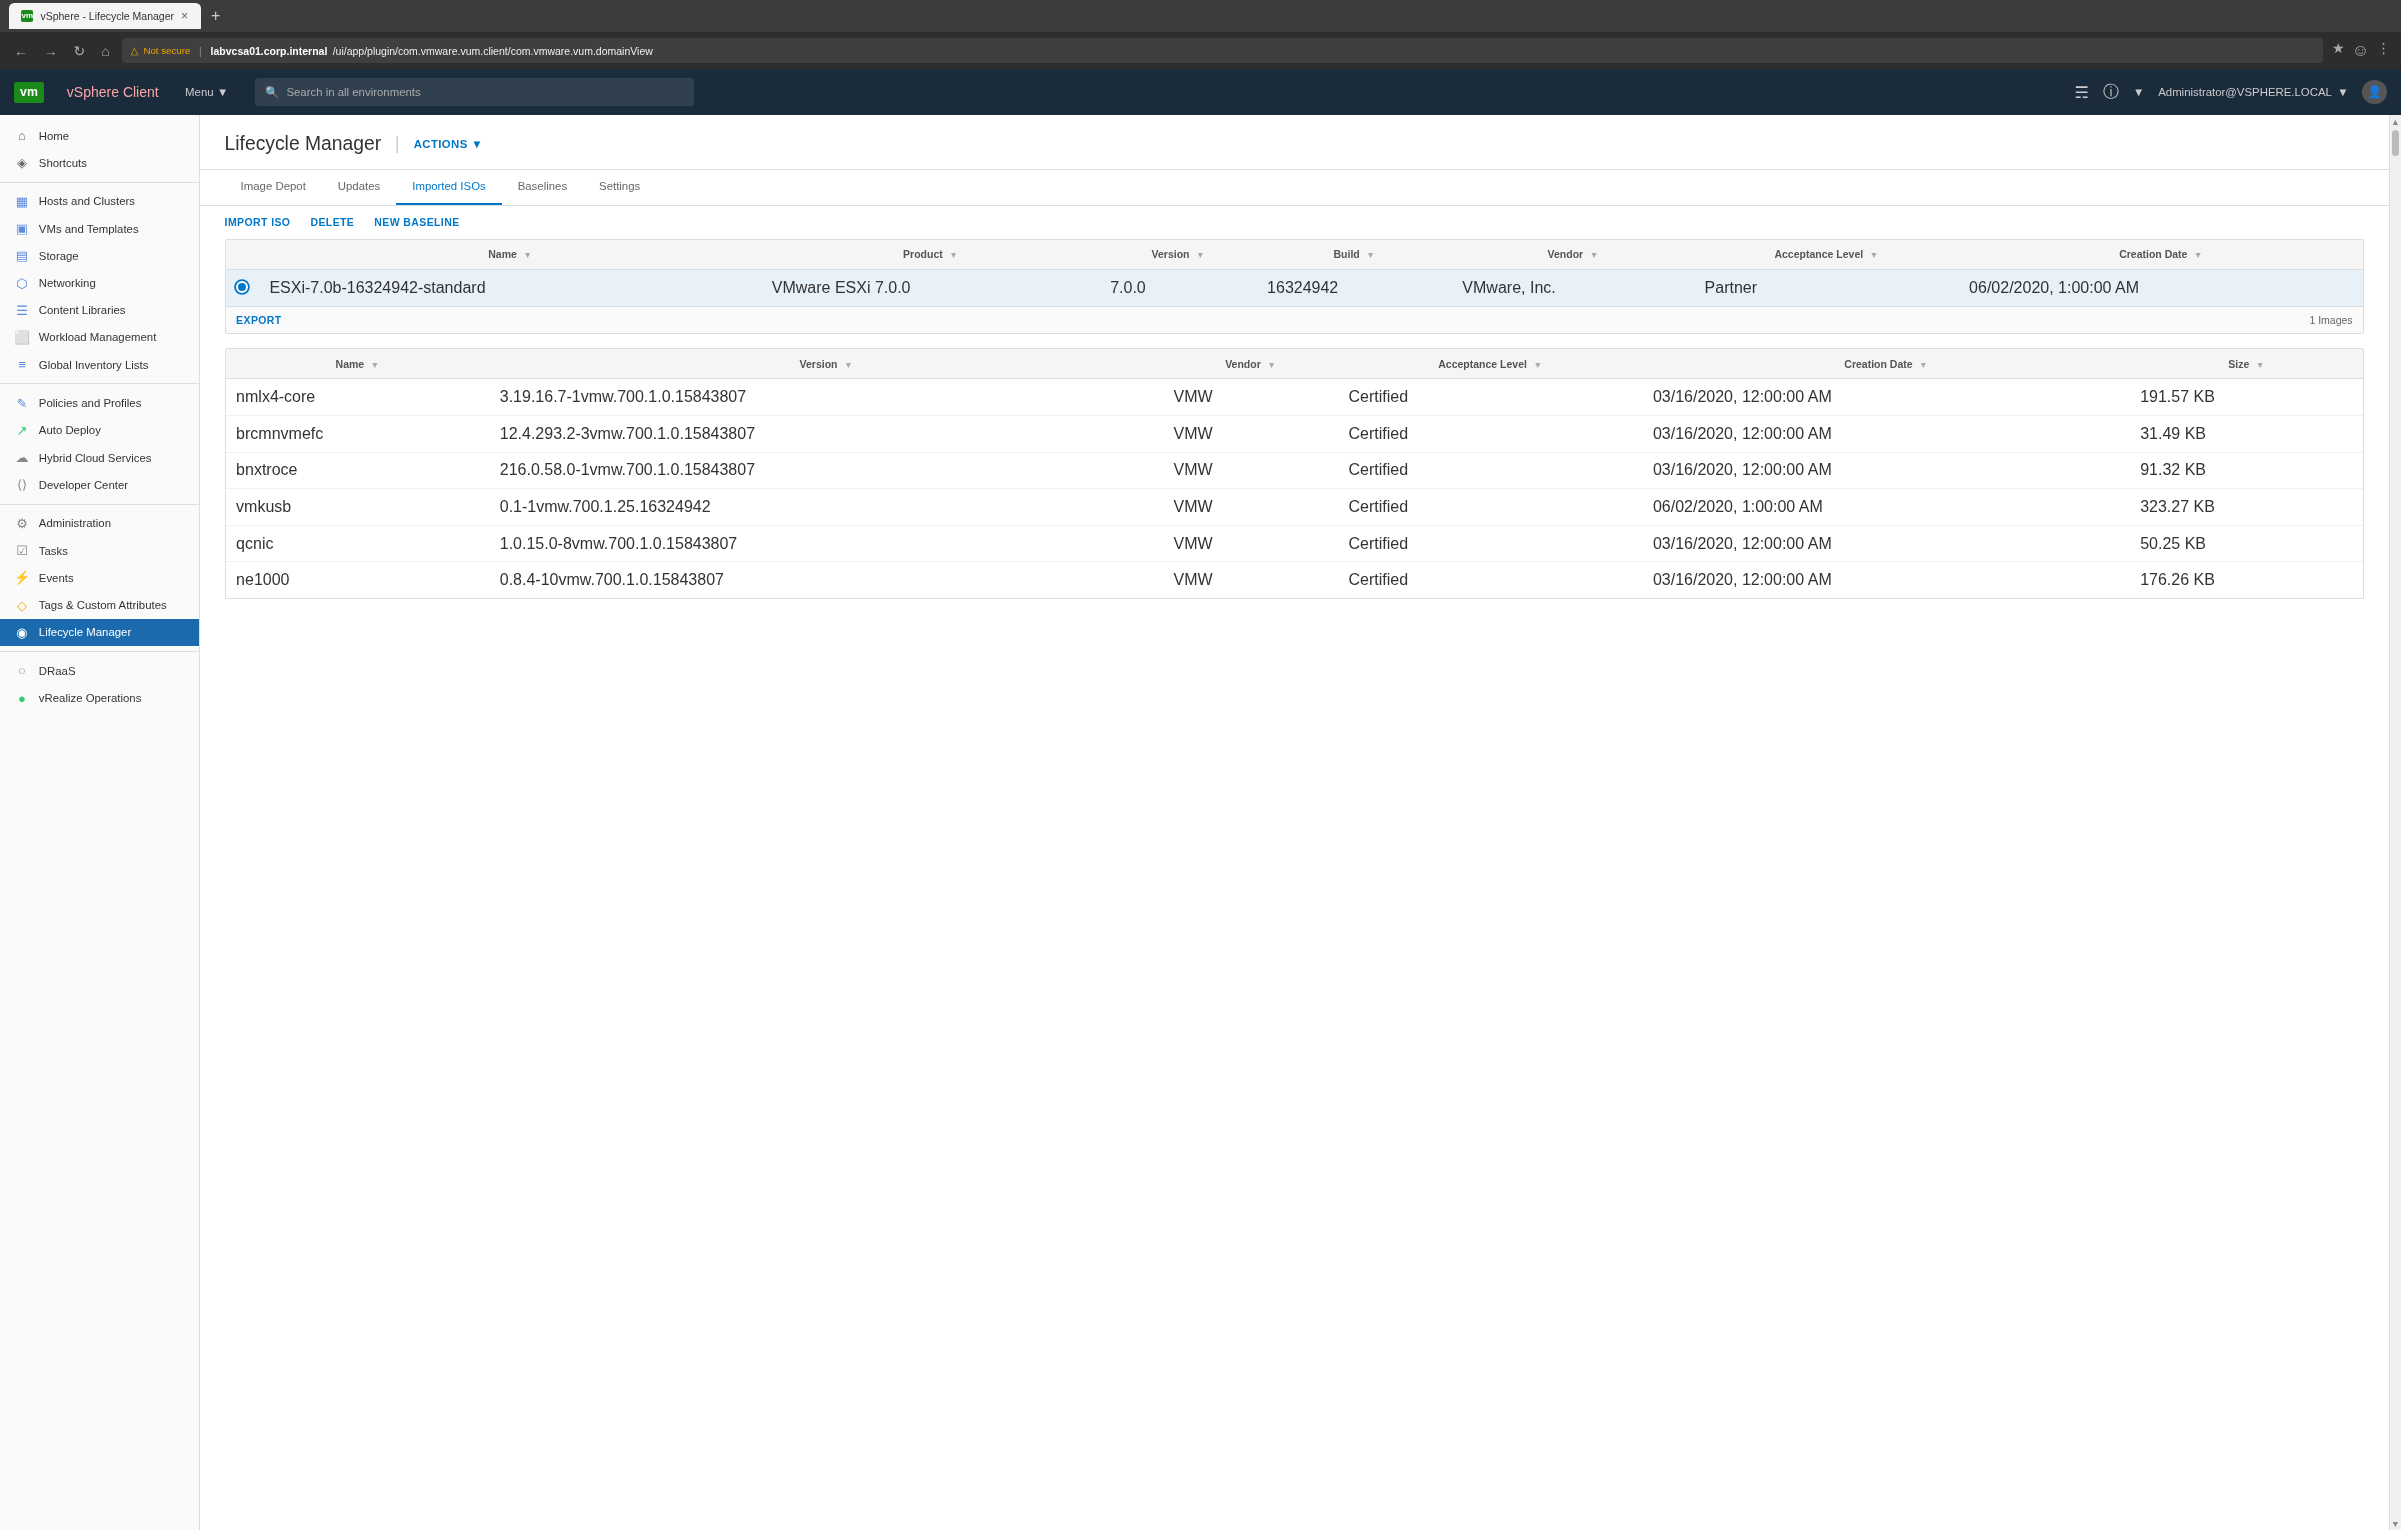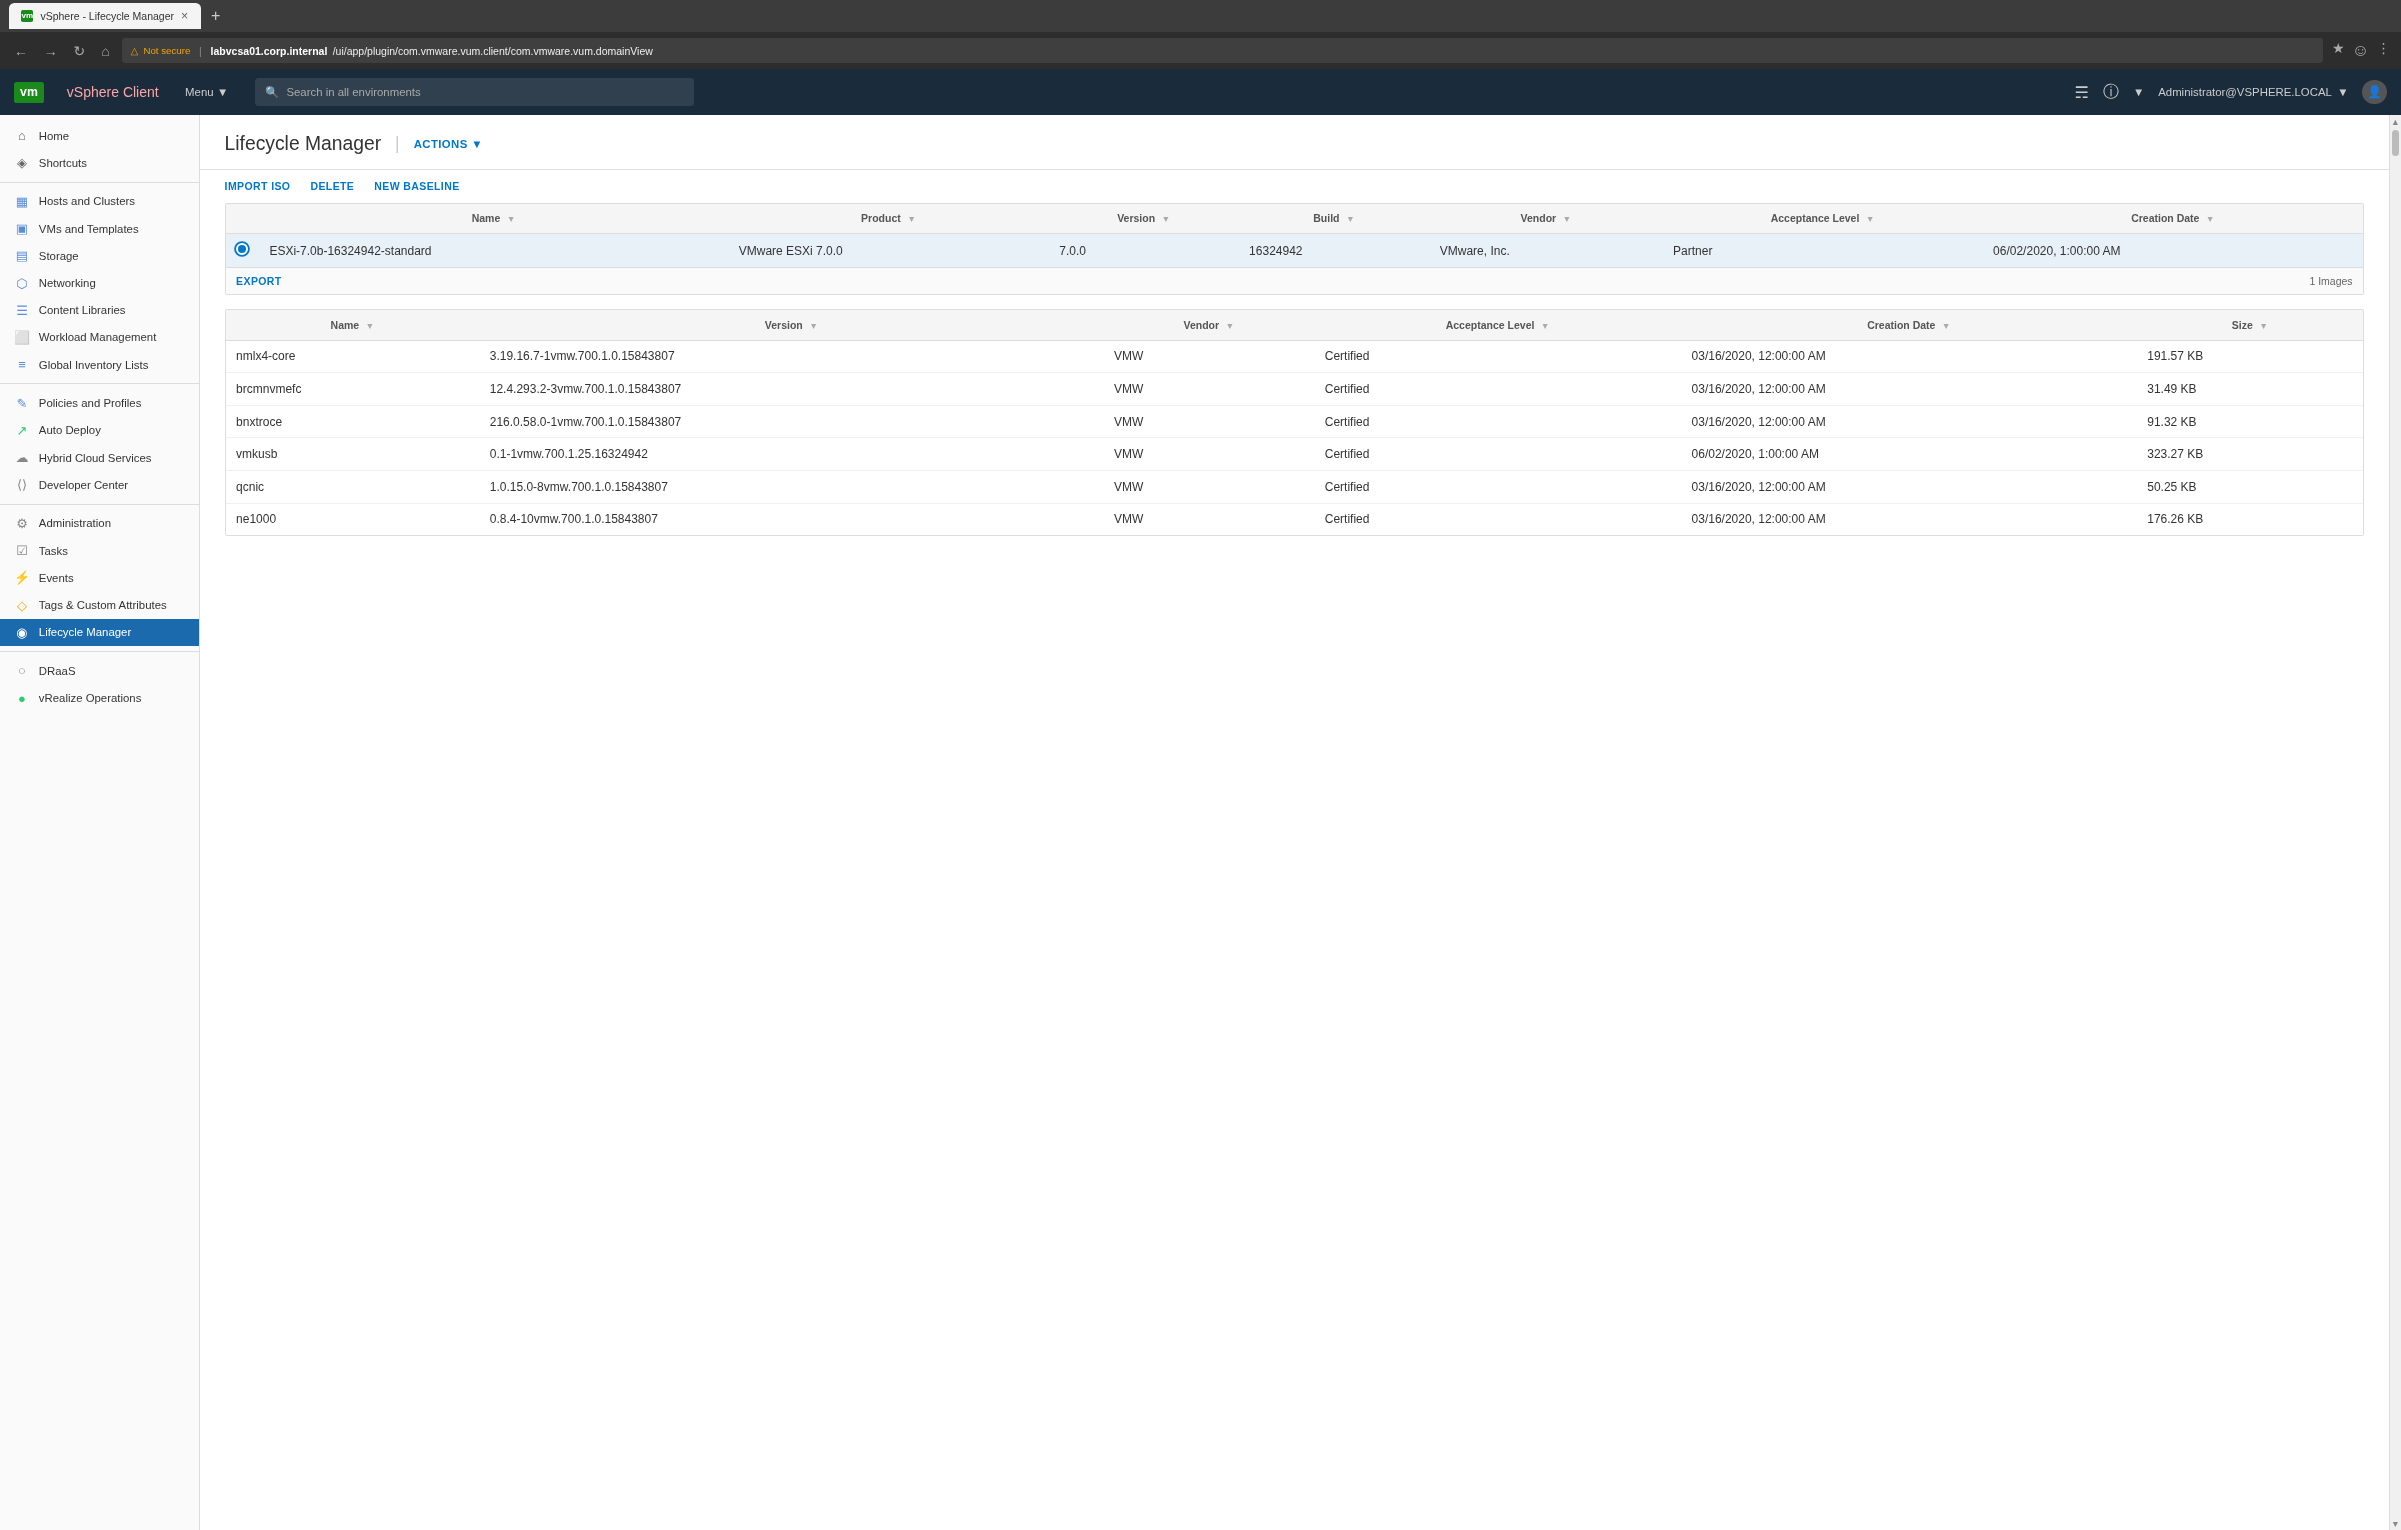--- a/index.html
+++ b/index.html
@@ -60,21 +60,21 @@
 
     
     .action-bar { padding: 10.5px 24.6px; display: flex; gap: 20px; }
     .action-link { color: #0077c8; font-size: 10.5px; font-weight: 600; cursor: pointer; text-transform: uppercase; letter-spacing: 0.4px; }
 
     
     .table-section { margin: 0 24.6px 14px; border: 0.9px solid #ddd; border-radius: 1.8px; }
     .data-table { width: 100%; border-collapse: collapse; }
     .data-table th { background: #f5f5f5; padding: 8.8px 10.5px; text-align: center; font-size: 10.5px; font-weight: 600; color: #555; border-bottom: 0.9px solid #ddd; white-space: nowrap; }
     .data-table th .sort-icon { color: #aaa; margin-left: 3.5px; font-size: 8.8px; }
-    .data-table td { padding: 8.8px 10.5px; border-bottom: 0.9px solid #f0f0f0; font-size: 12px; color: #333; }
+    .data-table td { padding: 8.8px 10.5px; border-bottom: 0.9px solid #f0f0f0; font-size: 16px; color: #333; }
     .data-table tr:last-child td { border-bottom: none; }
     .row-selected td { background: #e8f0f8 !important; }
     .radio-cell { width: 28px; text-align: center; }
     .radio-dot { width: 12.3px; height: 12.3px; border-radius: 50%; background: #0077c8; border: 2.6px solid white; box-shadow: 0 0 0 1.8px #0077c8; display: inline-block; }
     .table-footer { padding: 7px 10.5px; display: flex; justify-content: space-between; align-items: center; border-top: 0.9px solid #ddd; background: #fafafa; }
     .export-link { color: #0077c8; font-size: 10.5px; font-weight: 600; cursor: pointer; text-transform: uppercase; letter-spacing: 0.4px; }
     .image-count { font-size: 10.5px; color: #666; }
 
     
     .table-section2 { margin: 0 24.6px 14px; border: 0.9px solid #ddd; border-radius: 1.8px; }
@@ -236,20 +236,37 @@
 
     <div class="page-header" style="padding-bottom:14px;">
       <span class="page-title">Lifecycle Manager</span>
       <span class="page-header-divider">|</span>
       <div class="actions-btn">
         <span>ACTIONS</span>
         <span>▼</span>
       </div>
     </div>
 
+    <div class="tabs">
+      <div class="tab">
+        <span>Image Depot</span>
+      </div>
+      <div class="tab">
+        <span>Updates</span>
+      </div>
+      <div class="tab active">
+        <span>Imported ISOs</span>
+      </div>
+      <div class="tab">
+        <span>Baselines</span>
+      </div>
+      <div class="tab">
+        <span>Settings</span>
+      </div>
+    </div>
 
     <div class="action-bar">
       <span class="action-link">IMPORT ISO</span>
       <span class="action-link">DELETE</span>
       <span class="action-link">NEW BASELINE</span>
     </div>
 
     <div class="table-section">
       <table class="data-table">
         <thead>

